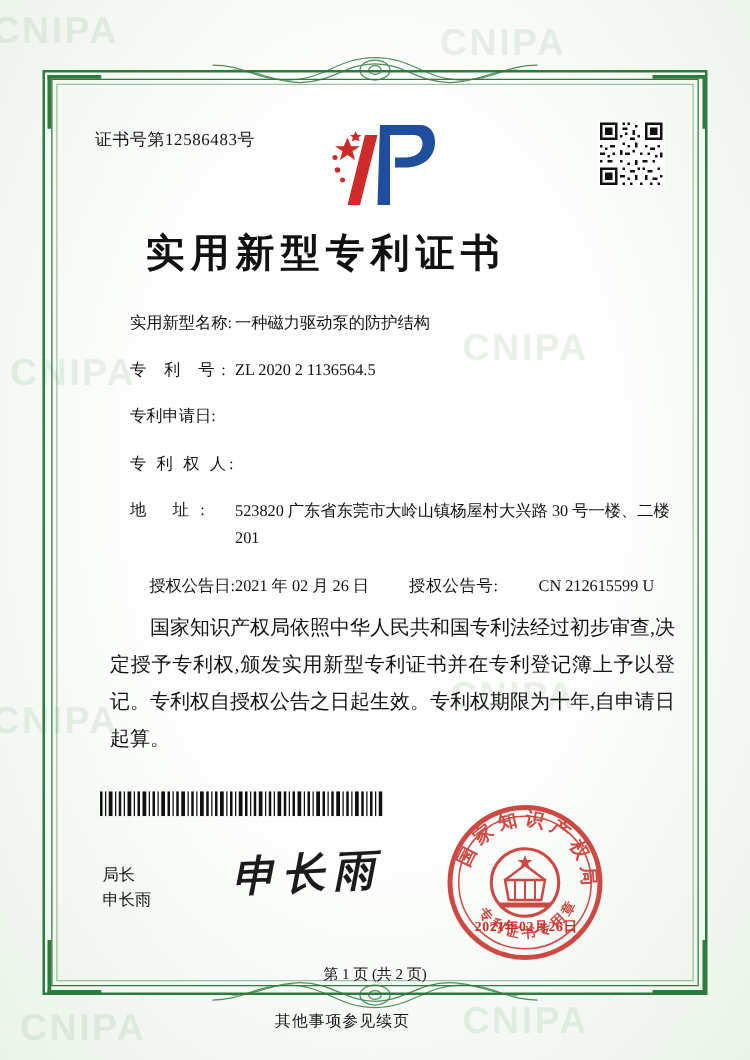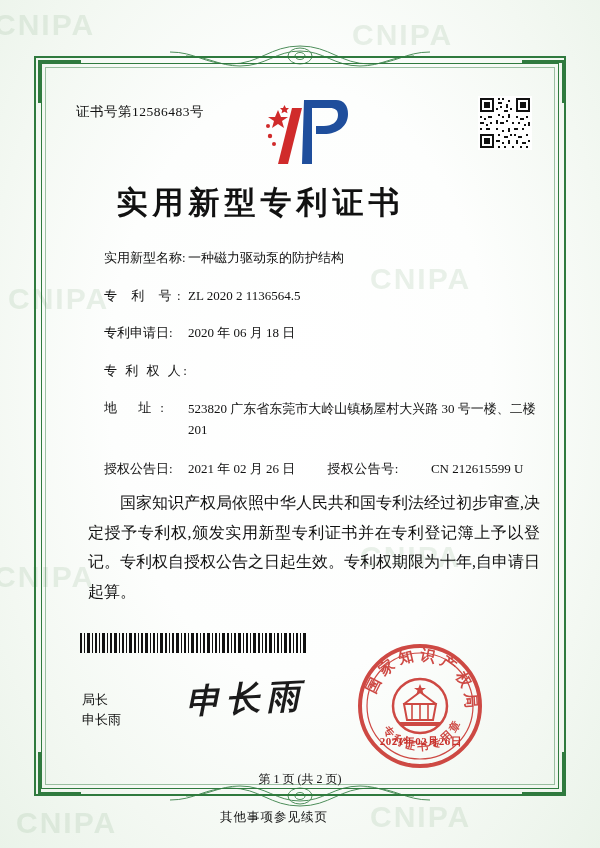--- a/index.html
+++ b/index.html
@@ -142,21 +142,21 @@
   }
   .row .val {
     flex: 1 1 auto;
   }
   .lbl.sp3 { letter-spacing: 9px; }
   .lbl.sp2 { letter-spacing: 5.5px; }
   .lbl.sp1 { letter-spacing: 2.5px; }
   .lbl.sp0 { letter-spacing: 0px; }
 
   .row.addr .val { line-height: 1.65; }
-  .row.grant { margin-bottom: 14px; }
+  .row.grant { margin-bottom: 14px; text-align: right; }
   .row.grant .val { display: flex; gap: 32px; }
   .grant-second-label { letter-spacing: 0.5px; }
 
   
   .paras {
     position: absolute;
     left: 88px; top: 488px;
     width: 452px;
     font-size: 16px;
     line-height: 1.85;
@@ -359,21 +359,20 @@
     <div class="row">
       <div class="lbl sp0">实用新型名称:</div>
       <div class="val">一种磁力驱动泵的防护结构</div>
     </div>
     <div class="row">
       <div class="lbl sp2">专 利 号:</div>
       <div class="val">ZL 2020 2 1136564.5</div>
     </div>
     <div class="row">
       <div class="lbl sp0">专利申请日:</div>
-      <div class="val">2020 年 06 月 18 日</div>
     </div>
     <div class="row">
       <div class="lbl sp1">专 利 权 人:</div>
     </div>
     <div class="row addr">
       <div class="lbl sp3">地 址:</div>
       <div class="val">523820 广东省东莞市大岭山镇杨屋村大兴路 30 号一楼、二楼 201</div>
     </div>
     <div class="row grant">
       <div class="lbl sp0">授权公告日:</div>

